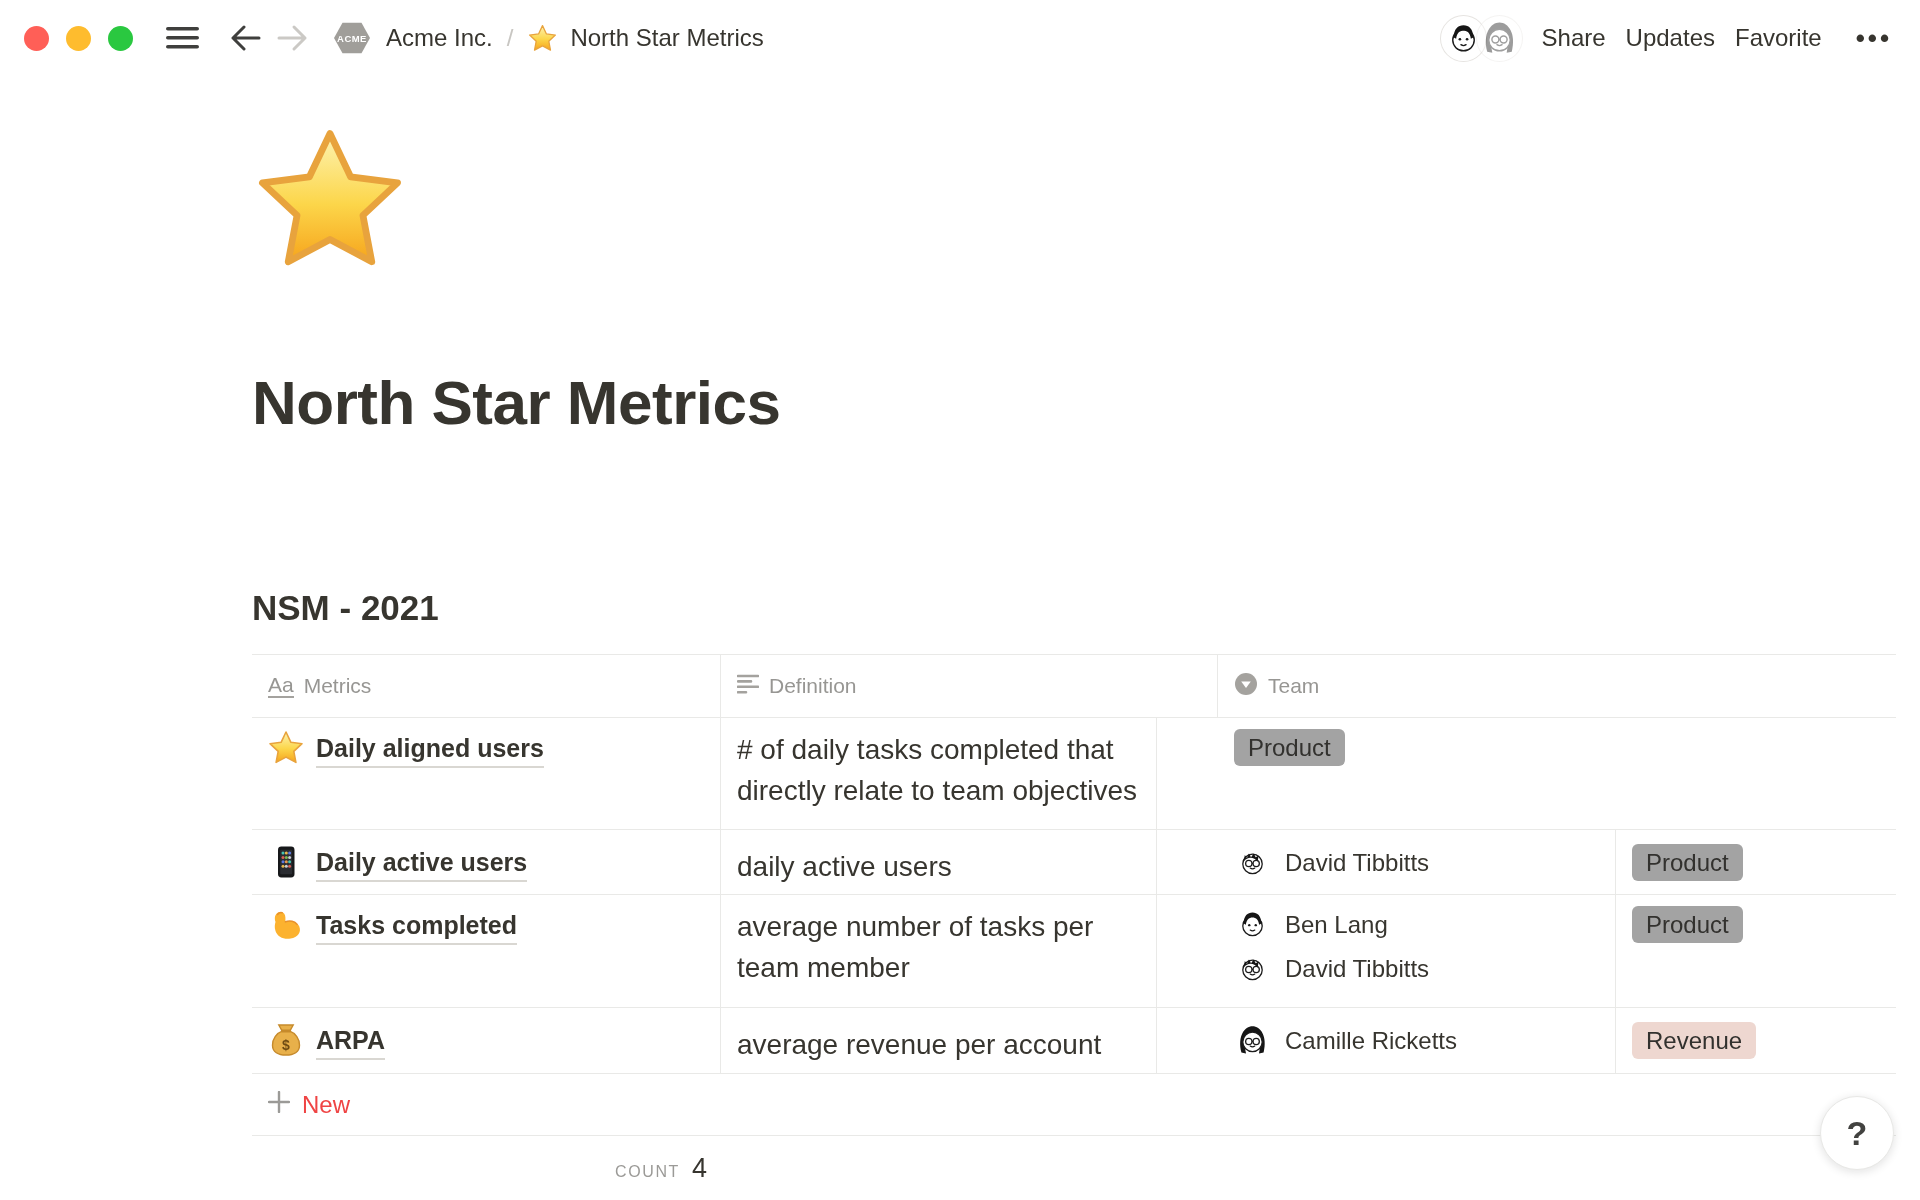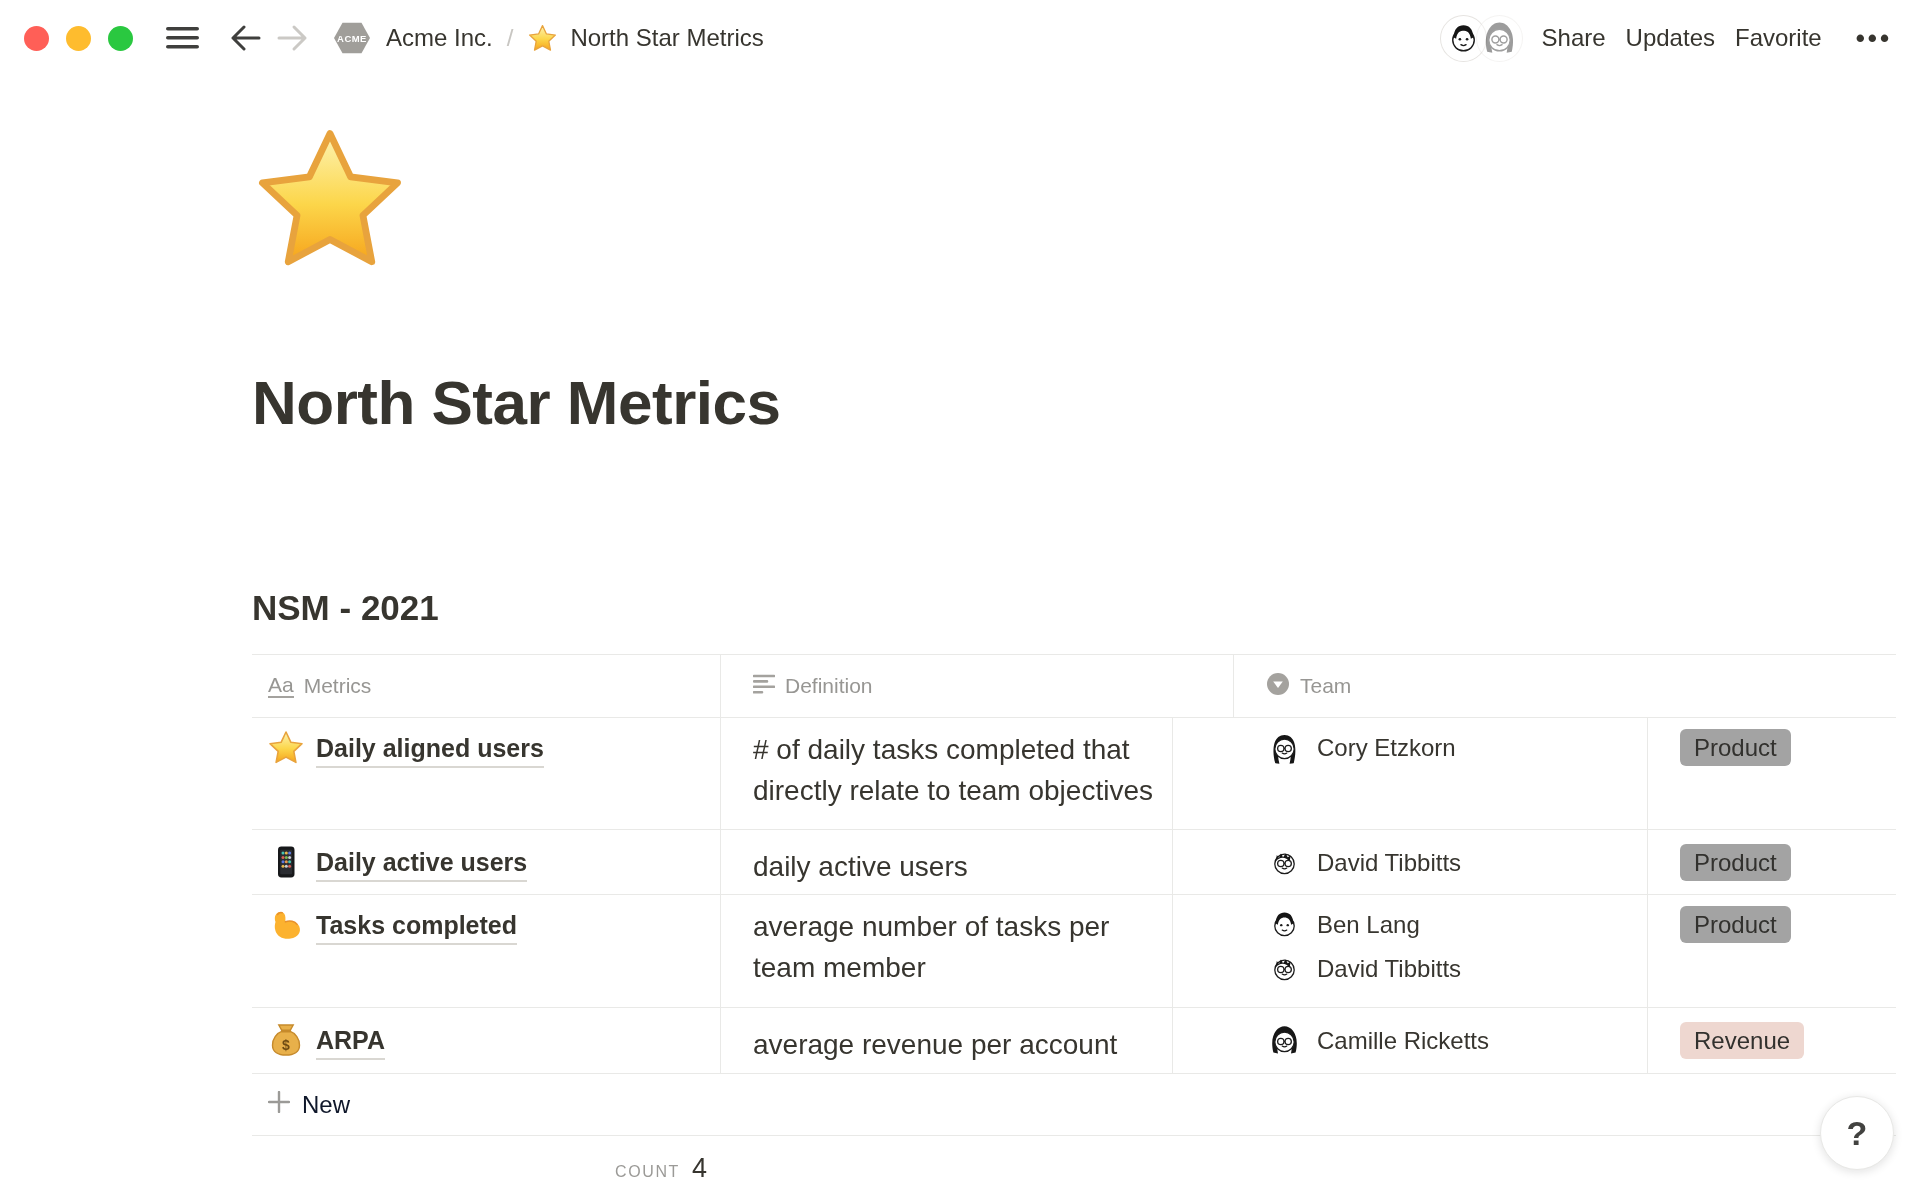--- a/index.html
+++ b/index.html
@@ -31,21 +31,21 @@
   .more-dots { margin-left:34px; letter-spacing:3px; font-size:26px; font-weight:700; cursor:pointer; }
 
   
   .page { margin-left:252px; width:1644px; }
   .page-icon { margin-top:49px; width:156px; height:152px; cursor:pointer; }
   .page-title { margin-top:90px; font-size:62px; font-weight:700; letter-spacing:-.5px; color:#37352f; }
   .section-heading { margin-top:150px; font-size:35px; font-weight:700; }
 
   
   .table { margin-top:26px; width:1644px; }
-  .t-row { display:grid; grid-template-columns:469px 497px 398px 280px; border-top:1px solid #e9e9e7;gap:16px; }
+  .t-row { display:grid; grid-template-columns:469px 497px 398px 280px; border-top:1px solid #e9e9e7; }
   .t-cell { padding:0 18px 0 16px; }
   .t-row .t-cell:not(:last-child) { border-right:1px solid #e9e9e7; }
 
   .t-head { height:63px; color:#979693; }
   .t-head .t-cell { display:flex; align-items:center; gap:10px; font-size:21px; cursor:pointer; }
 
   .row-1 { height:112px; } .row-2 { height:65px; } .row-3 { height:113px; } .row-4 { height:66px; }
 
   .cell-metric { display:flex; align-items:flex-start; gap:12px; padding-top:12px; }
   .row-2 .cell-metric, .row-4 .cell-metric { padding-top:14px; }
@@ -63,21 +63,21 @@
   .owner-name { font-size:24px; }
 
   .cell-team { padding-top:11px; }
   .row-2 .cell-team, .row-4 .cell-team { padding-top:14px; }
   .tag { display:inline-block; font-size:24px; line-height:37px; padding:0 14px; border-radius:6px;
          color:#32312e; cursor:pointer; }
   .tag--green { background:#a3a3a3; }
   .tag--red   { background:#eed7d0; }
 
   .row-new { height:63px; border-top:1px solid #e9e9e7; border-bottom:1px solid #e9e9e7;
-             display:flex; align-items:center; gap:12px; padding:0 16px; color:#0f172a;
+             display:flex; align-items:center; gap:12px; padding:0 16px; color:#ef4444;
              font-size:24px; cursor:pointer; }
 
   .t-footer { width:469px; display:flex; justify-content:flex-end; align-items:baseline;
               gap:12px; padding:17px 14px 0 0; cursor:pointer; }
   .count-label { font-size:16px; letter-spacing:1.6px; color:#9b9a97; }
   .count-value { font-size:27px; color:#37352f; }
 
   
   .help-btn { position:absolute; left:1820px; top:1096px; width:74px; height:74px; border-radius:50%;
               background:#fff; border:1px solid #e8e8e6; box-shadow:0 2px 10px rgba(15,15,15,.12);
@@ -233,30 +233,20 @@
     <div class="t-row row-1">
       <div class="t-cell cell-metric">
         <span class="metric-emoji">
           <svg width="36" height="36" viewBox="0 0 36 36">
               <use href="#starShape"></use>
             </svg>
         </span>
         <span class="metric-link">Daily aligned users</span>
       </div>
       <div class="t-cell cell-def"># of daily tasks completed that directly relate to team objectives</div>
-      <div class="t-cell cell-owner">
-        <span class="owner">
-          <span class="avatar">
-            <svg width="37" height="37" viewBox="0 0 40 40">
-                <use href="#av-cory"></use>
-              </svg>
-          </span>
-          <span class="owner-name">Cory Etzkorn</span>
-        </span>
-      </div>
       <div class="t-cell cell-team">
         <span class="tag tag--green">Product</span>
       </div>
     </div>
 
     <div class="t-row row-2">
       <div class="t-cell cell-metric">
         <span class="metric-emoji">
           <svg width="36" height="36" viewBox="0 0 36 36">
             <rect x="10" y="2.5" width="16.5" height="31" rx="3.4" fill="#17181a"></rect>

